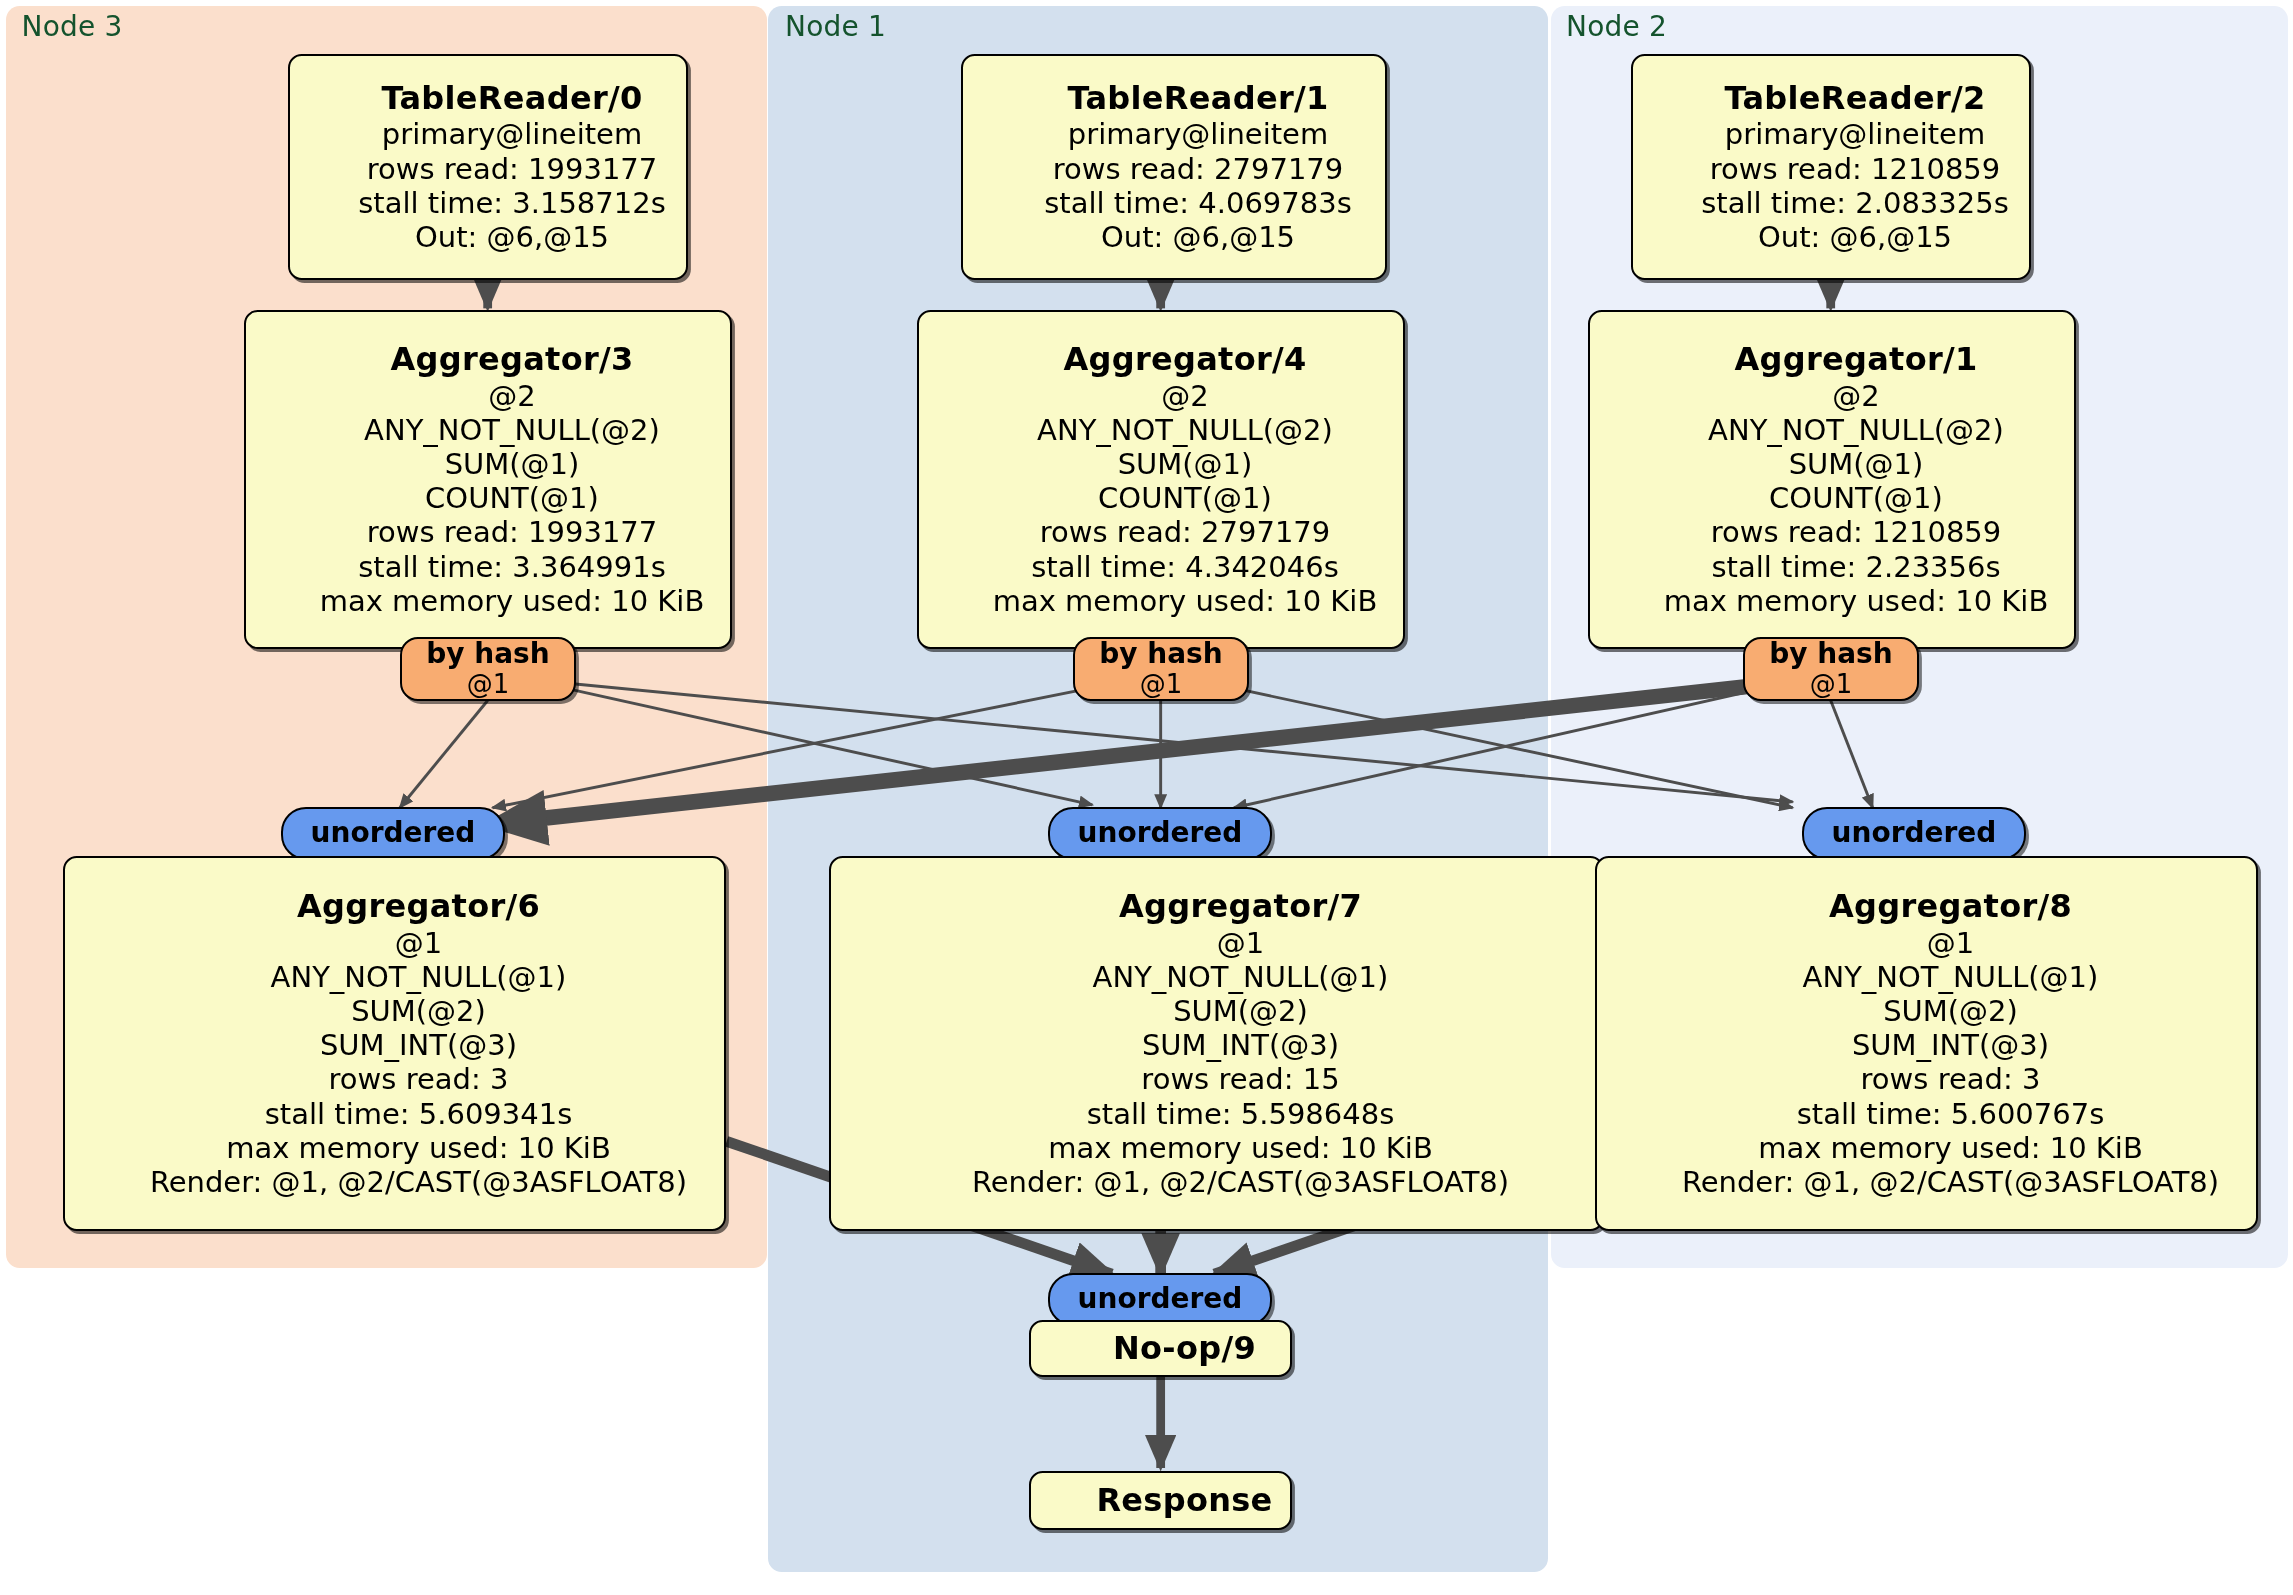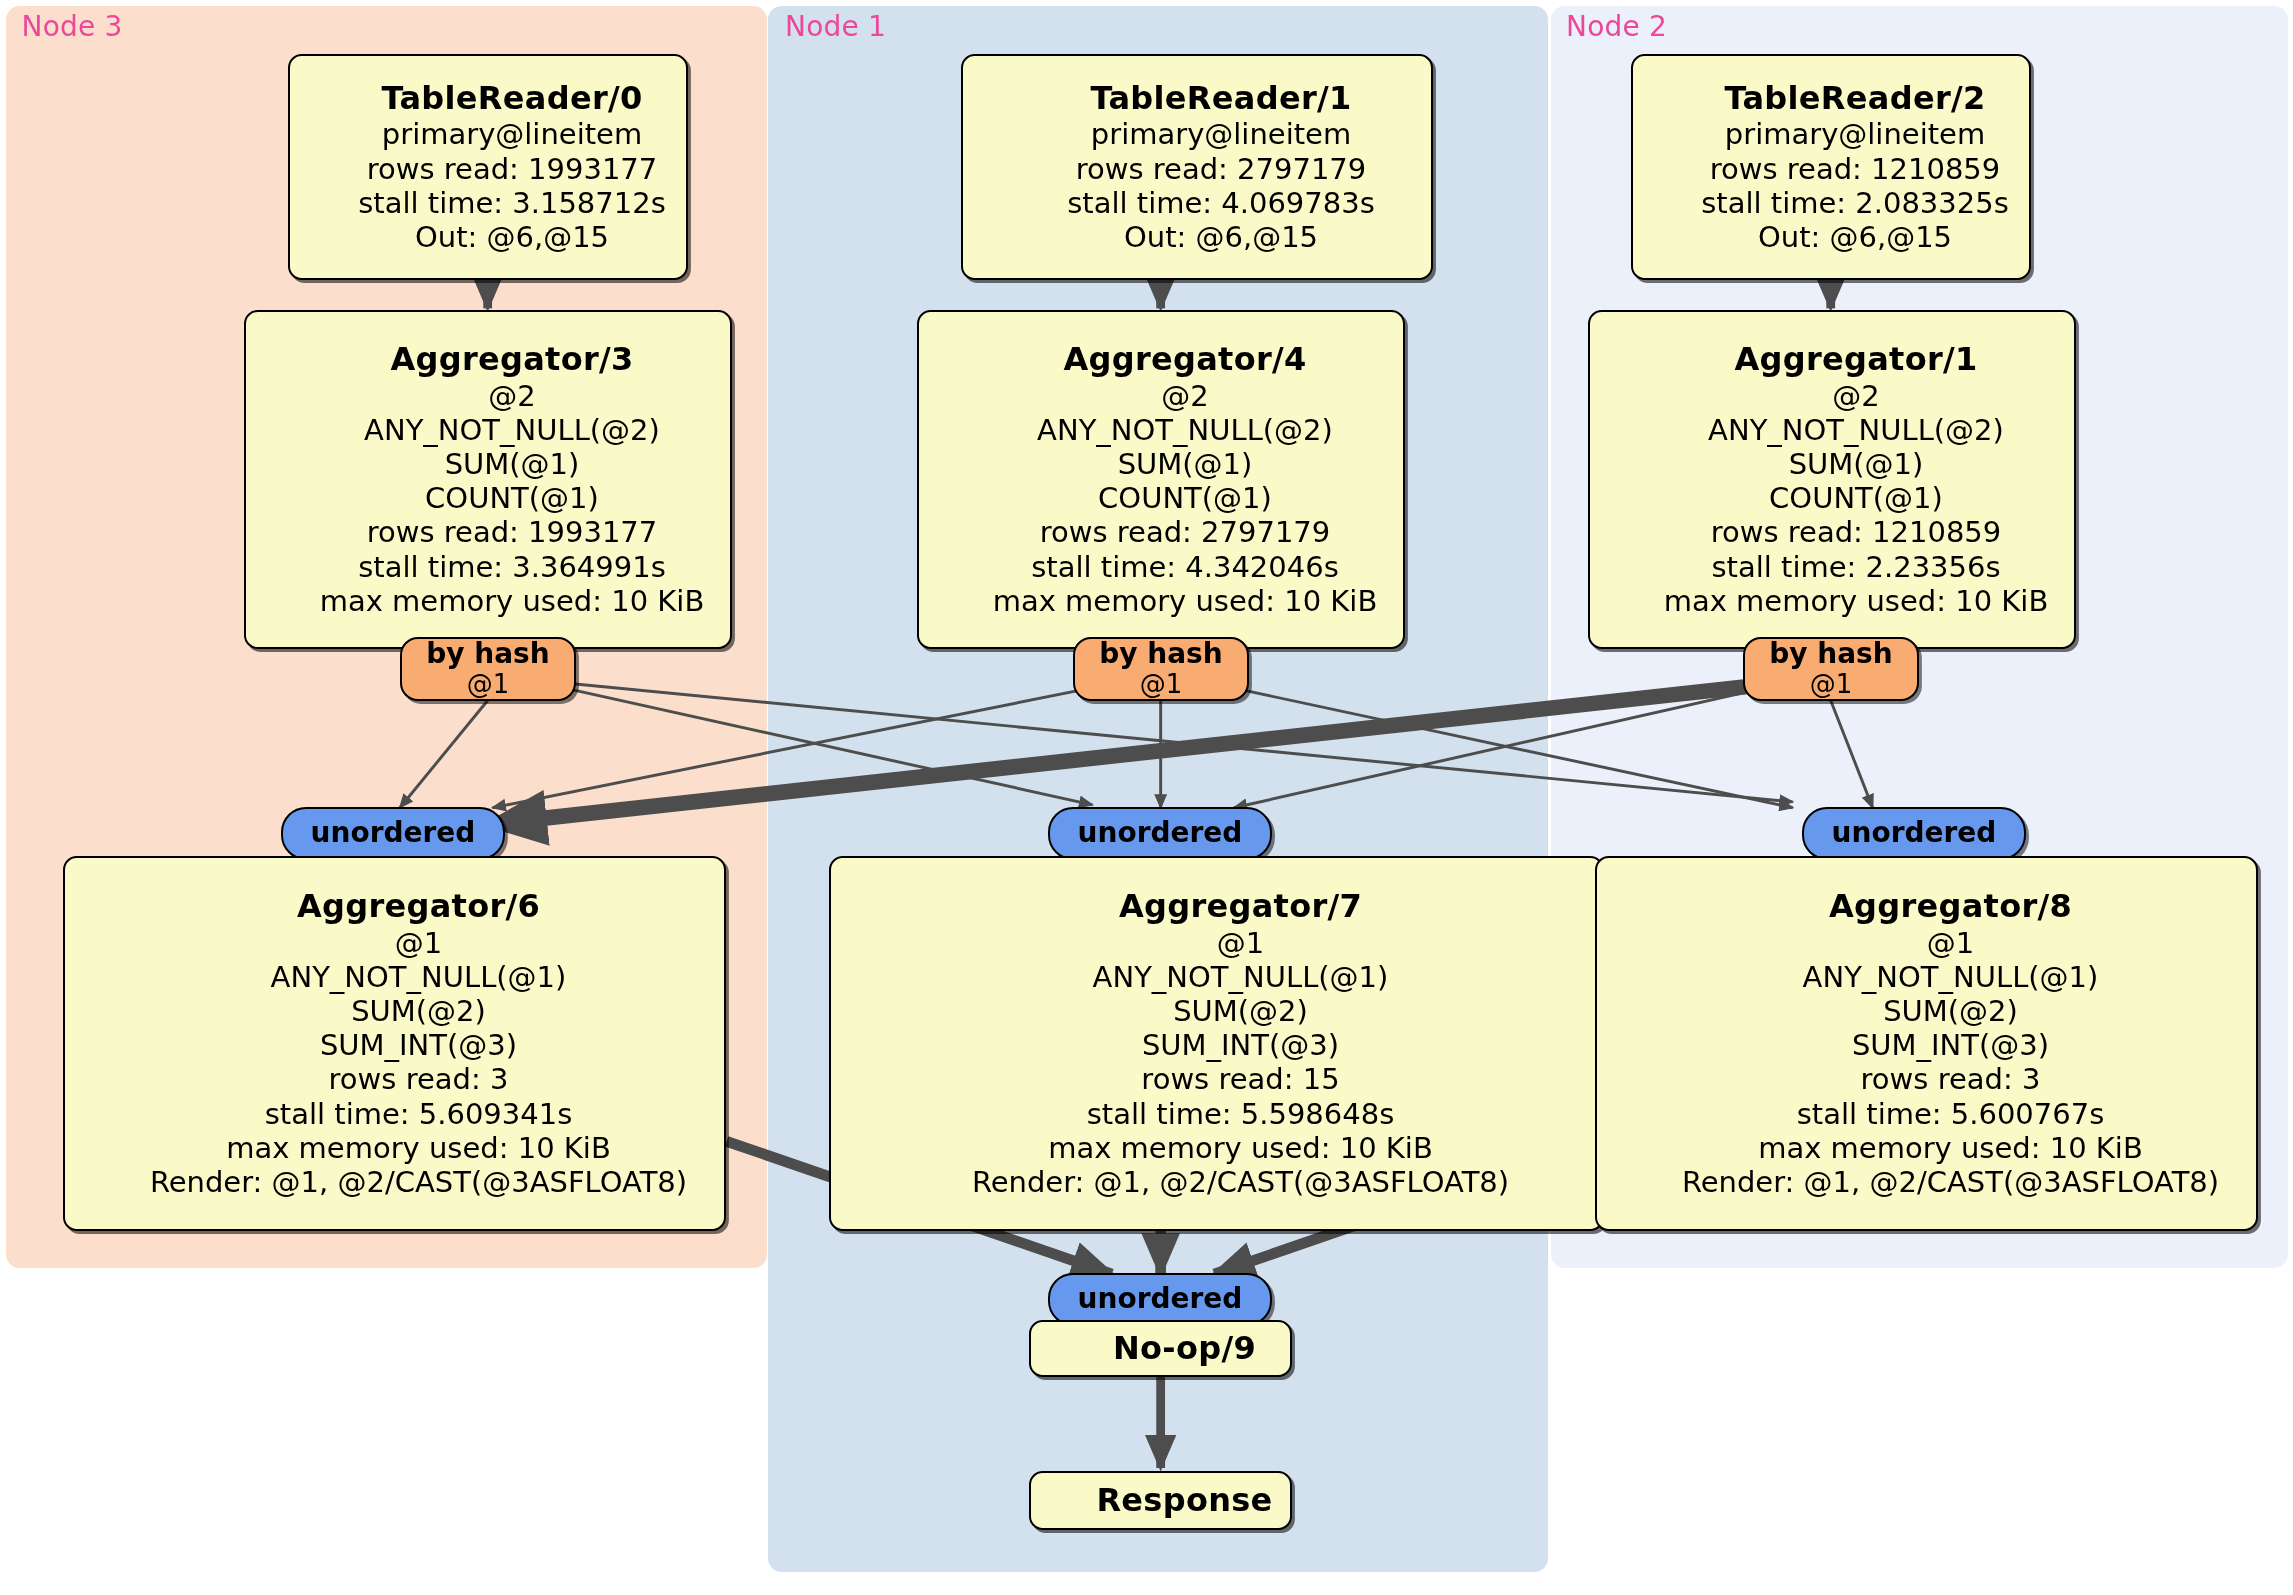--- a/index.html
+++ b/index.html
@@ -7,21 +7,21 @@
     width:2294px;height:1596px;position:relative;overflow:hidden;
     font-family:"DejaVu Sans","Liberation Sans",sans-serif;
   }
   #stage{position:absolute;inset:0;width:2294px;height:1596px;}
 
   
   .cluster{
     position:absolute;border-radius:13.7px;box-sizing:border-box;
   }
   .cluster-label{
-    position:absolute;font-size:28px;color:#ec4899;letter-spacing:0.2px;
+    position:absolute;font-size:28px;color:#14532d;letter-spacing:0.2px;
     white-space:nowrap;
   }
 
   
   .gnode{
     position:absolute;box-sizing:border-box;
     background:#FAFAC8;border:2.9px solid #000;border-radius:13.7px;
     display:flex;flex-direction:column;align-items:center;justify-content:center;
     text-align:center;color:#000;line-height:1.18;
     box-shadow:2.9px 2.9px 0 rgba(0,0,0,.55);
@@ -113,21 +113,21 @@
   </svg>
 
   <div class="gnode" id="tr0" style="left:288px;top:54px;width:400px;height:226px">
     <div class="title">TableReader/0</div>
     <div class="line">primary@lineitem</div>
     <div class="line">rows read: 1993177</div>
     <div class="line">stall time: 3.158712s</div>
     <div class="line">Out: @6,@15</div>
   </div>
 
-  <div class="gnode" id="tr1" style="left:961px;top:54px;width:472px;height:226px">
+  <div class="gnode" id="tr1" style="left:961px;top:54px;width:426px;height:226px">
     <div class="title">TableReader/1</div>
     <div class="line">primary@lineitem</div>
     <div class="line">rows read: 2797179</div>
     <div class="line">stall time: 4.069783s</div>
     <div class="line">Out: @6,@15</div>
   </div>
 
   <div class="gnode" id="tr2" style="left:1631px;top:54px;width:400px;height:226px">
     <div class="title">TableReader/2</div>
     <div class="line">primary@lineitem</div>

